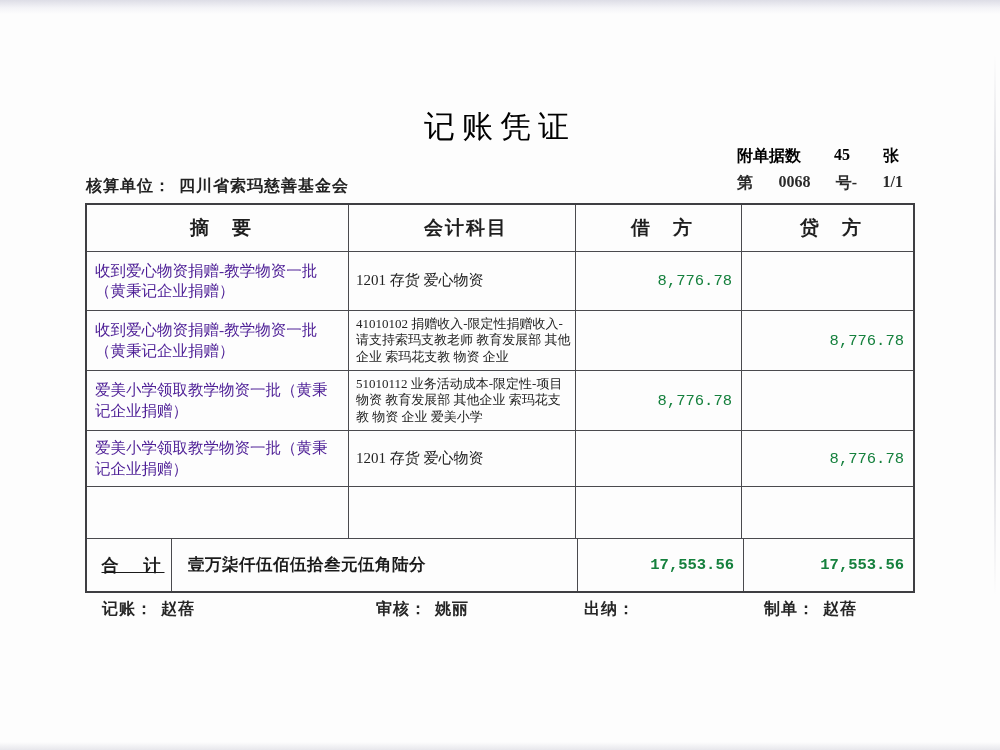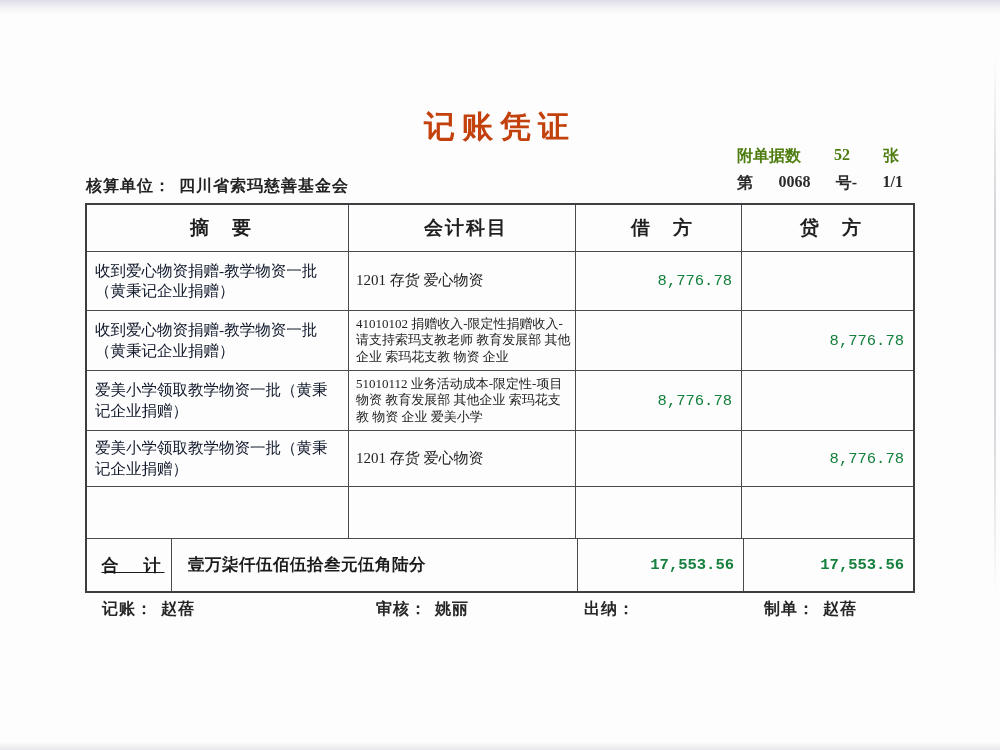--- a/index.html
+++ b/index.html
@@ -24,31 +24,31 @@
     position:absolute; right:4px; top:55px; width:2px; height:540px;
     background:linear-gradient(to bottom, rgba(160,160,175,0), rgba(160,160,175,.45) 30%, rgba(160,160,175,.4) 70%, rgba(160,160,175,0));
   }
   .scan-bottom {
     position:absolute; left:0; bottom:0; width:1000px; height:8px;
     background:linear-gradient(to top, #e7e7ec, #fdfdfd);
   }
 
   .title {
     position:absolute; left:0; top:106px; width:1000px;
-    text-align:center; font-size:31px; font-weight:bold; letter-spacing:7px;
-    color:#c2410c;
+    text-align:center; font-size:31px; font-weight:normal; letter-spacing:7px;
+    color:#000000;
   }
   .date {
     position:absolute; left:0; top:149px; width:1000px;
     text-align:center; font-size:16px; letter-spacing:1px; color:#2a2a2a;
   }
   .attach-line {
     position:absolute; left:737px; top:146px; width:162px;
     display:flex; justify-content:space-between;
-    font-size:16px; font-weight:bold; color:#4d7c0f;
+    font-size:16px; font-weight:bold; color:#000000;
   }
   .number-line {
     position:absolute; left:737px; top:173px; width:166px;
     display:flex; justify-content:space-between;
     font-size:16px; font-weight:bold; color:#2a2a2a;
   }
   .unit-line {
     position:absolute; left:86px; top:176px;
     font-size:16px; font-weight:bold; letter-spacing:1px; color:#222;
   }
@@ -81,21 +81,21 @@
   .h-empty { height:52px; }
   .h-total { height:53px; }
 
   .hcell {
     display:flex; align-items:center; justify-content:center;
     font-size:19px; font-weight:bold; letter-spacing:2px; color:#1f1f1f;
   }
   .summary-cell {
     display:flex; align-items:center;
     padding:4px 6px 4px 8px;
-    font-size:15.5px; line-height:1.3; color:#0f172a;
+    font-size:15.5px; line-height:1.3; color:#4c1d95;
   }
   .acct-cell {
     display:flex; align-items:center;
     padding:3px 4px 3px 7px;
     font-size:15px; line-height:1.28; color:#222;
   }
   .acct-small { font-size:13px; }
   .amt-cell {
     display:flex; align-items:center; justify-content:flex-end;
     padding-right:9px;
@@ -129,21 +129,21 @@
 
 <div class="paper">
   <div class="scan-top"></div>
   <div class="scan-right"></div>
   <div class="scan-bottom"></div>
 
   <div class="title">记账凭证</div>
 
   <div class="attach-line">
     <span>附单据数</span>
-    <span>52</span>
+    <span>45</span>
     <span>张</span>
   </div>
 
   <div class="number-line">
     <span>第</span>
     <span>0068</span>
     <span>号-</span>
     <span>1/1</span>
   </div>
 

